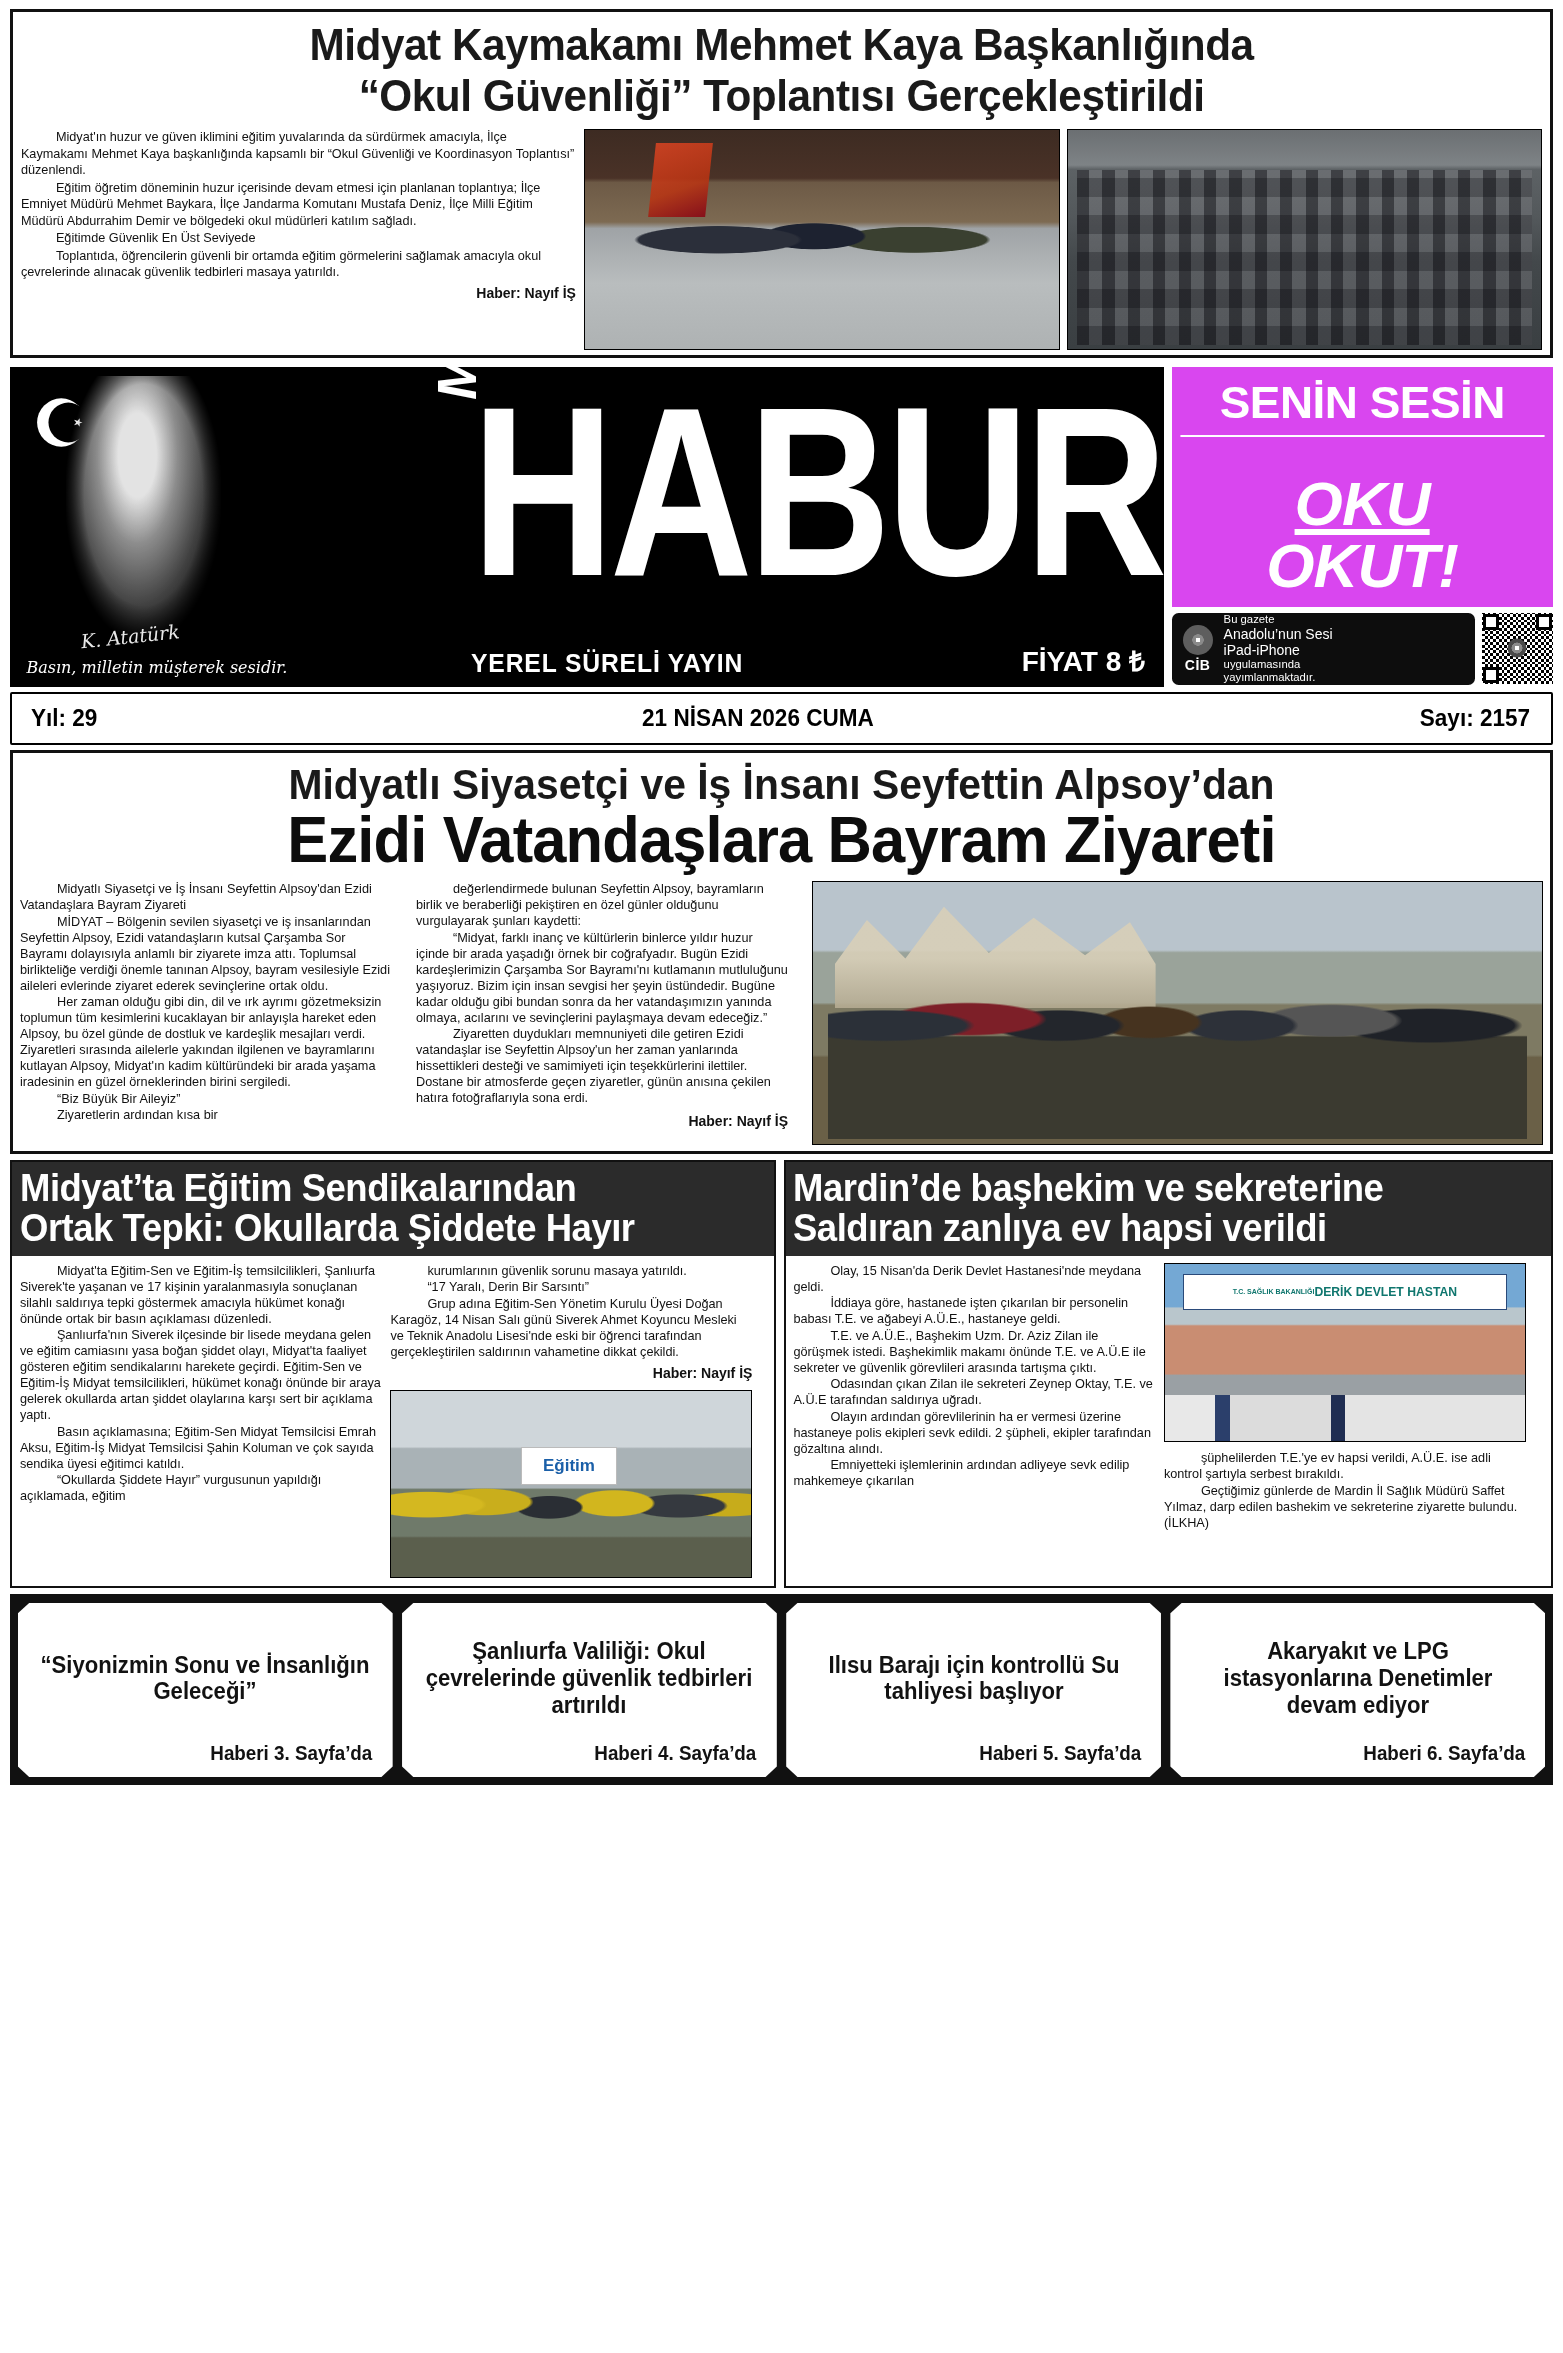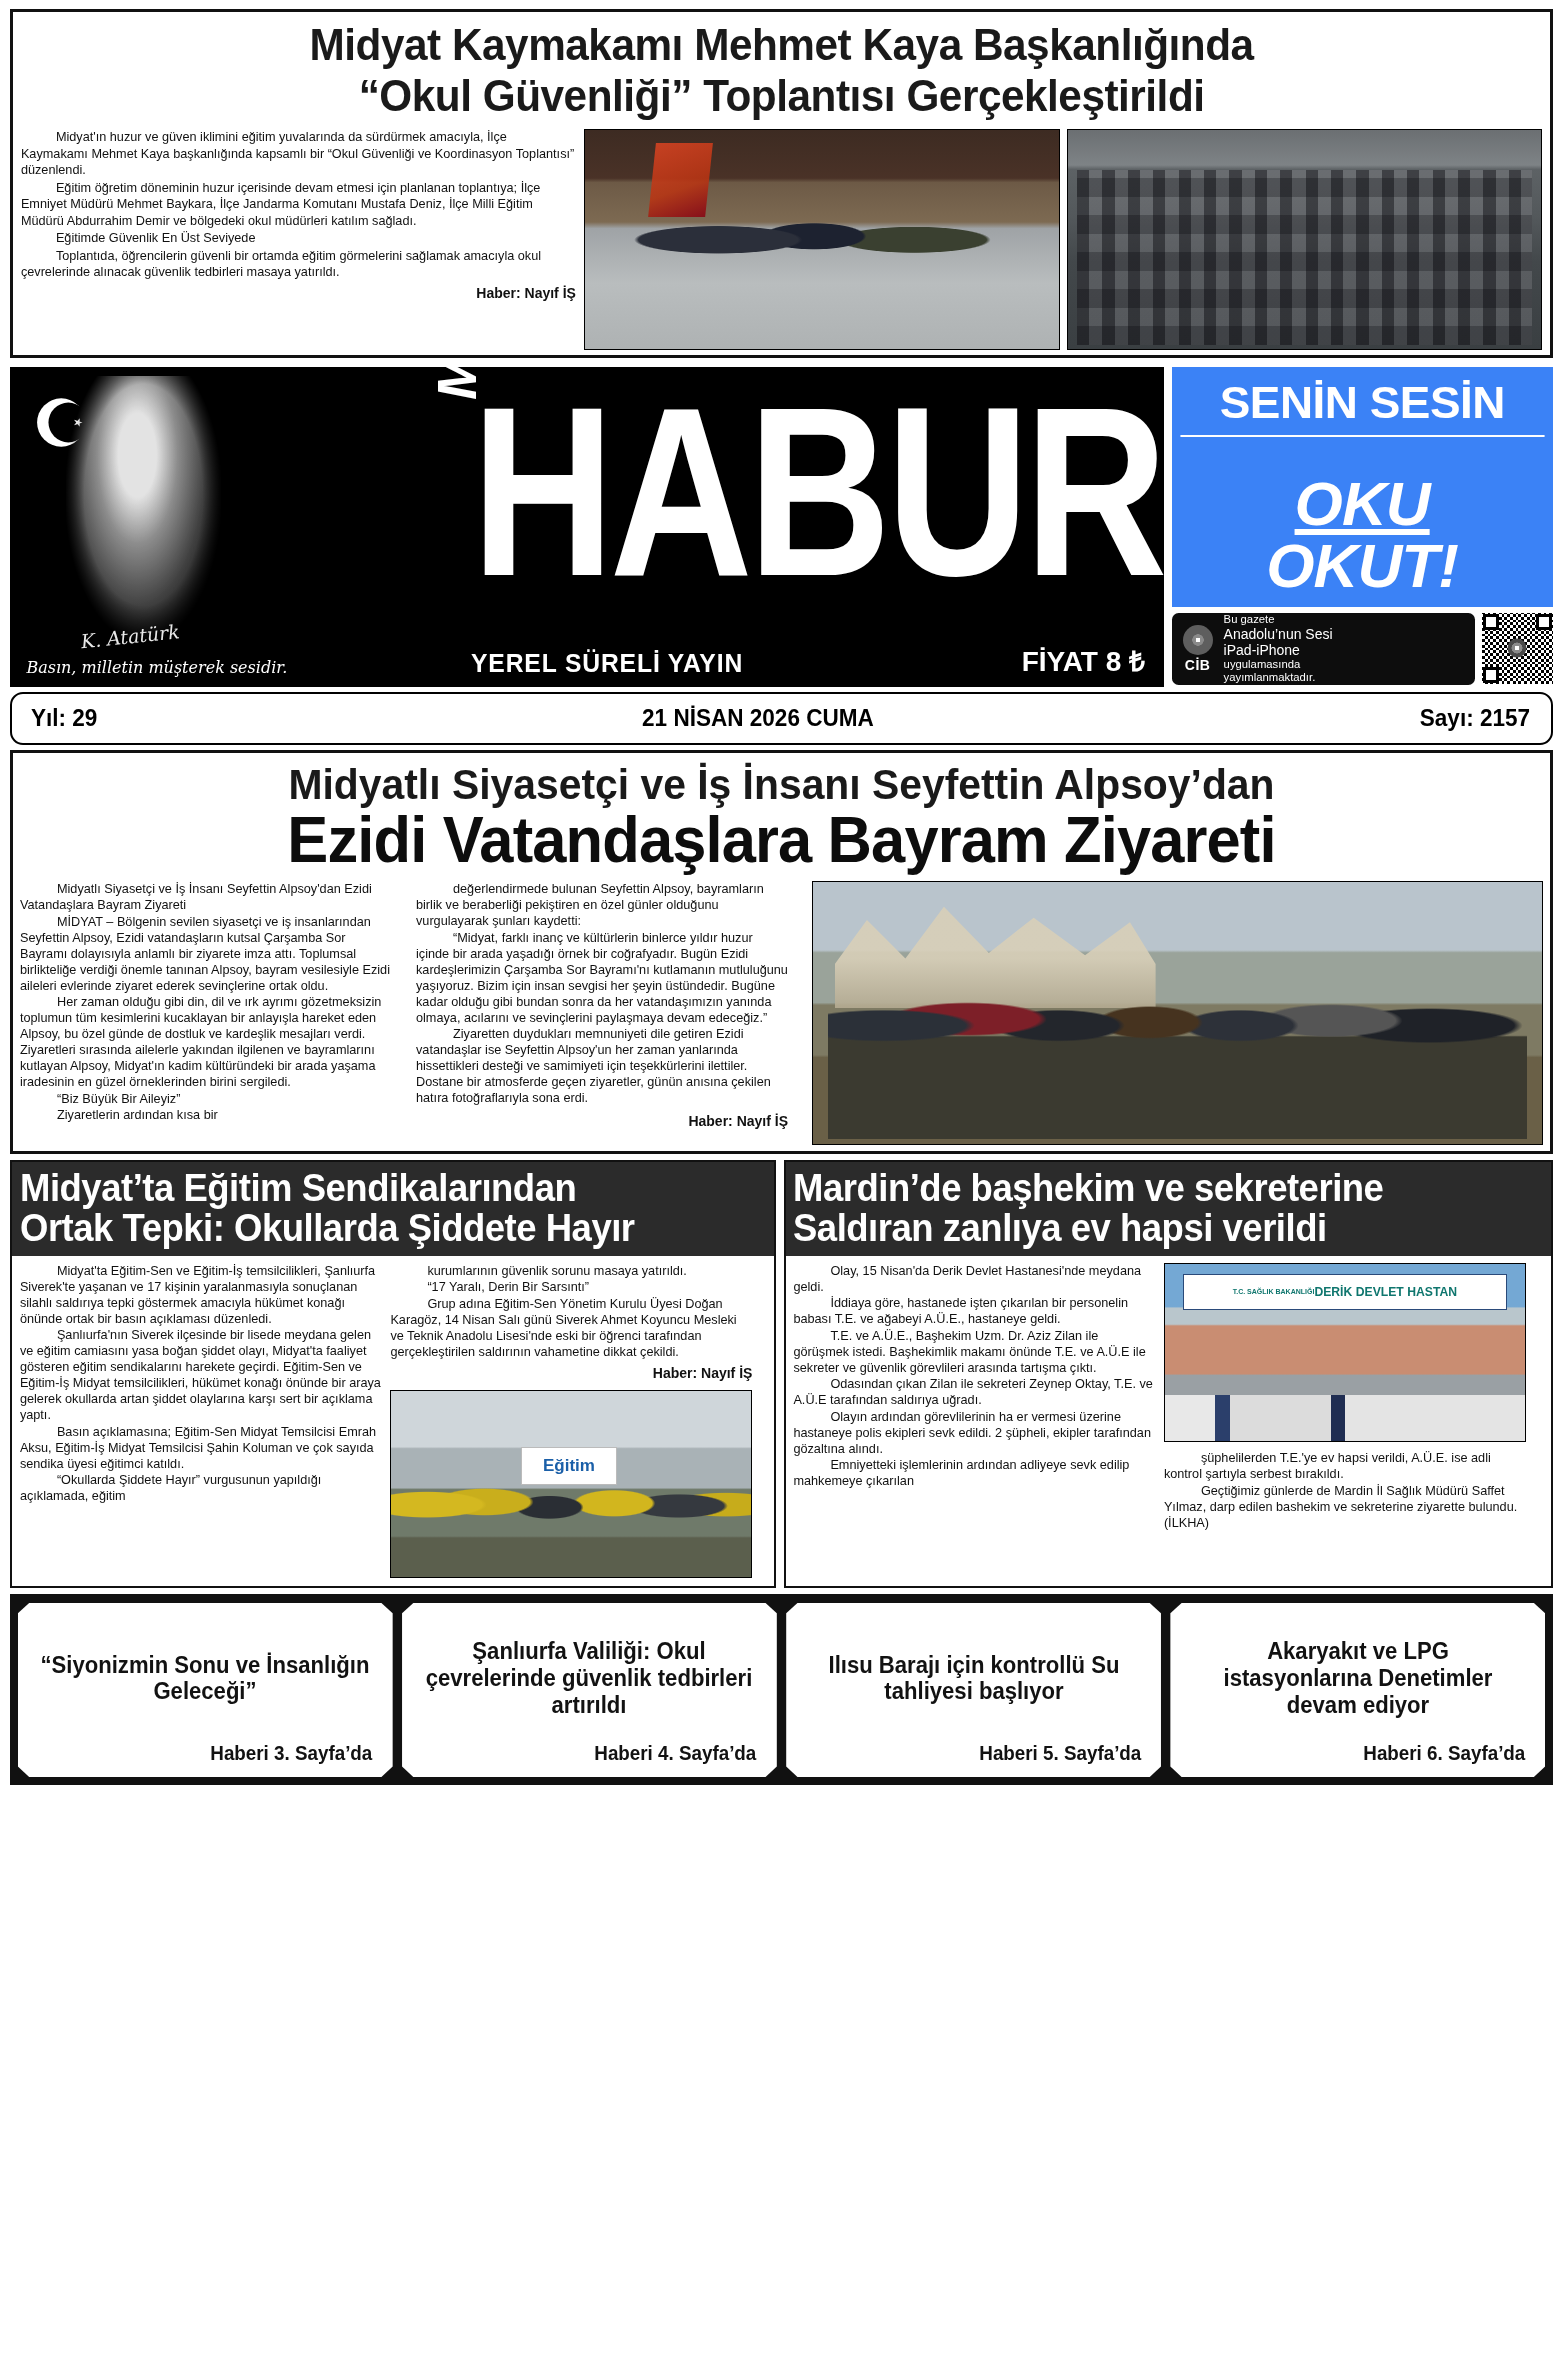--- a/index.html
+++ b/index.html
@@ -104,21 +104,21 @@
   .mh-sub {
     position:absolute; left: 461px; bottom: 8.5px; font-weight:700; font-size: 26px;
     letter-spacing: 0.9px; color:#fff; transform: scaleX(0.95); transform-origin:left;
   }
   .mh-price {
     position:absolute; right: 19px; bottom: 8.5px; font-weight:700; font-size: 28px; color:#fff;
   }
 
   .mh-right { width: 381px; display:flex; flex-direction:column; gap: 5.6px; }
   .mh-slogan-box {
-    background:#3b82f6; color:#fff; height: 240px; padding: 10.4px 12.2px;
+    background:#d946ef; color:#fff; height: 240px; padding: 10.4px 12.2px;
     display:flex; flex-direction:column; justify-content:space-between; text-align:center;
   }
   .mh-senin { font-weight:700; font-size: 45px; letter-spacing: -0.5px; border-bottom: 2.8px solid #fff; padding-bottom: 5.6px; transform: scaleX(1.02);}
   .mh-oku { font-weight:700; font-style: italic; font-size: 62px; line-height: 1.0; letter-spacing: -0.9px; text-decoration: underline; }
   .mh-okut { font-weight:700; font-style: italic; font-size: 62px; line-height: 1.0; letter-spacing: -0.9px; }
 
   .app-row { display:flex; gap: 6.6px; align-items:stretch; height: 72px; }
   .app-box {
     flex:1; background:#0d0d0d; color:#fff; border-radius: 6.6px;
     display:flex; align-items:center; gap: 7.5px; padding: 4.7px 7.5px;
@@ -141,21 +141,21 @@
   .qr::after{
     content:""; position:absolute; left:50%; top:50%; transform:translate(-50%,-50%);
     width:19px; height:19px; border-radius:50%;
     background: radial-gradient(circle, #fff 0 16%, #8a8a8a 18% 40%, #4a4a4a 42% 100%);
   }
   .qr-eye { position:absolute; width:16px; height:16px; border:3.3px solid #000; background:#fff;}
   .qr-eye.tl{left:0.9px;top:0.9px;} .qr-eye.tr{right:0.9px;top:0.9px;} .qr-eye.bl{left:0.9px;bottom:0.9px;}
 
   
   .datebar {
-    border: 2.8px solid #000; border-radius: 13px; height: 53px;
+    border: 2.8px solid #000; border-radius: 2px; height: 53px;
     display:flex; align-items:center; justify-content:space-between;
     padding: 0 16px; margin-bottom: 5.6px;
   }
   .datebar div { font-weight:700; font-size: 24.5px; transform: scaleX(0.92); }
 
   
   .main-story { border: 3.3px solid #111; padding: 4.7px 6.6px 5.6px 6.6px; margin-bottom: 6.6px; }
   .ms-kicker {
     text-align:center; font-weight:700; font-size: 43px; line-height:1.02;
     transform: scaleX(0.95); color:#1a1a1a; padding: 4.7px 0 0 0;

